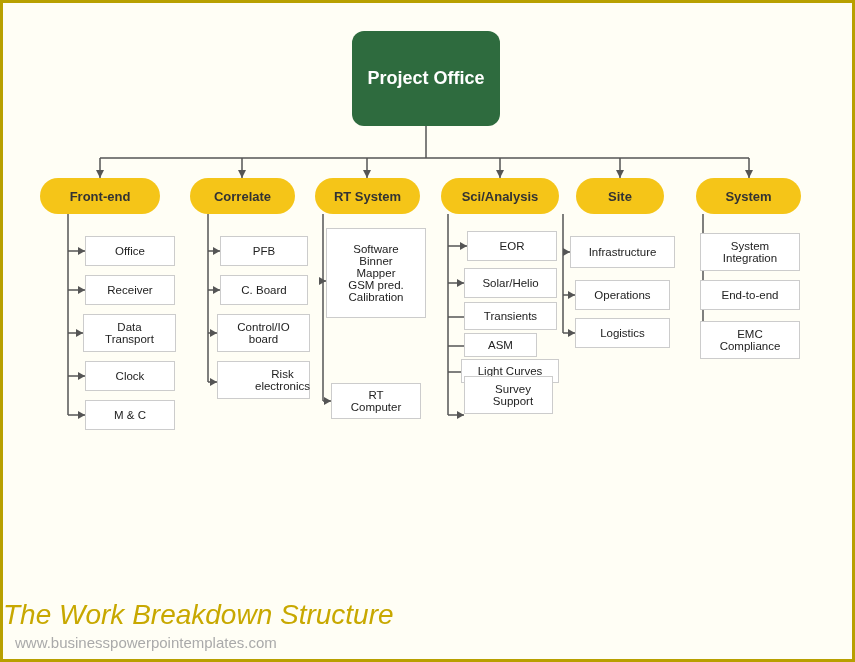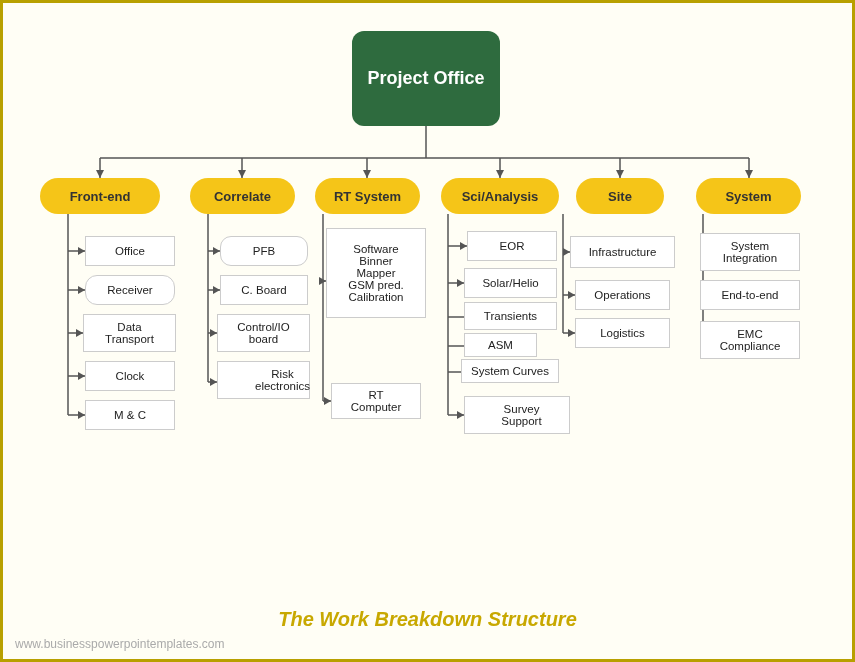--- a/index.html
+++ b/index.html
@@ -77,32 +77,31 @@
       width: 855px;
       height: 580px;
       z-index: 1;
     }
 
     
     .footer-title {
       position: absolute;
       bottom: 28px;
       width: 100%;
-      text-align: center;
-      font-size: 20px;
-      font-weight: bold;
+      font-size: 28px;
+      font-weight: normal;
       color: #c8a800;
       font-style: italic;
     }
 
     .watermark {
       position: absolute;
       bottom: 8px;
       left: 12px;
-      font-size: 12px;
+      font-size: 15px;
       color: #aaa;
     }
   </style>
 </head>
 <body>
 
 <div class="diagram-area">
 
   <svg class="lines-svg">
 
@@ -205,35 +204,35 @@
   <div class="l1-node" style="left:573px;top:175px;width:88px;">
     <span>Site</span>
   </div>
   <div class="l1-node" style="left:693px;top:175px;width:105px;">
     <span>System</span>
   </div>
 
   <div class="l2-node" style="left:82px;top:233px;width:90px;height:30px;">
     <span>Office</span>
   </div>
-  <div class="l2-node" style="left:82px;top:272px;width:90px;height:30px;border-radius:12px;">
+  <div class="l2-node" style="left:82px;top:272px;width:90px;height:30px;">
     <span>Receiver</span>
   </div>
   <div class="l2-node" style="left:80px;top:311px;width:93px;height:38px;">
     <span style="white-space:pre-line;">Data
 Transport</span>
   </div>
   <div class="l2-node" style="left:82px;top:358px;width:90px;height:30px;">
     <span>Clock</span>
   </div>
   <div class="l2-node" style="left:82px;top:397px;width:90px;height:30px;">
     <span>M &amp; C</span>
   </div>
 
-  <div class="l2-node" style="left:217px;top:233px;width:88px;height:30px;border-radius:11px;">
+  <div class="l2-node" style="left:217px;top:233px;width:88px;height:30px;">
     <span>PFB</span>
   </div>
   <div class="l2-node" style="left:217px;top:272px;width:88px;height:30px;">
     <span>C. Board</span>
   </div>
   <div class="l2-node" style="left:214px;top:311px;width:93px;height:38px;">
     <span style="white-space:pre-line;">Control/IO
 board</span>
   </div>
   <div class="l2-node" style="left:214px;top:358px;width:93px;height:38px;padding-left:43px;">
@@ -259,23 +258,23 @@
   <div class="l2-node" style="left:461px;top:265px;width:93px;height:30px;">
     <span>Solar/Helio</span>
   </div>
   <div class="l2-node" style="left:461px;top:299px;width:93px;height:28px;">
     <span>Transients</span>
   </div>
   <div class="l2-node" style="left:461px;top:330px;width:73px;height:24px;">
     <span>ASM</span>
   </div>
   <div class="l2-node" style="left:458px;top:356px;width:98px;height:24px;">
-    <span>System Curves</span>
-  </div>
-  <div class="l2-node" style="left:461px;top:393px;width:106px;height:38px;padding-left:14px;">
+    <span>Light Curves</span>
+  </div>
+  <div class="l2-node" style="left:461px;top:373px;width:89px;height:38px;padding-left:14px;">
     <span style="white-space:pre-line;">Survey
 Support</span>
   </div>
 
   <div class="l2-node" style="left:572px;top:277px;width:95px;height:30px;">
     <span>Operations</span>
   </div>
   <div class="l2-node" style="left:567px;top:233px;width:105px;height:32px;">
     <span>Infrastructure</span>
   </div>

